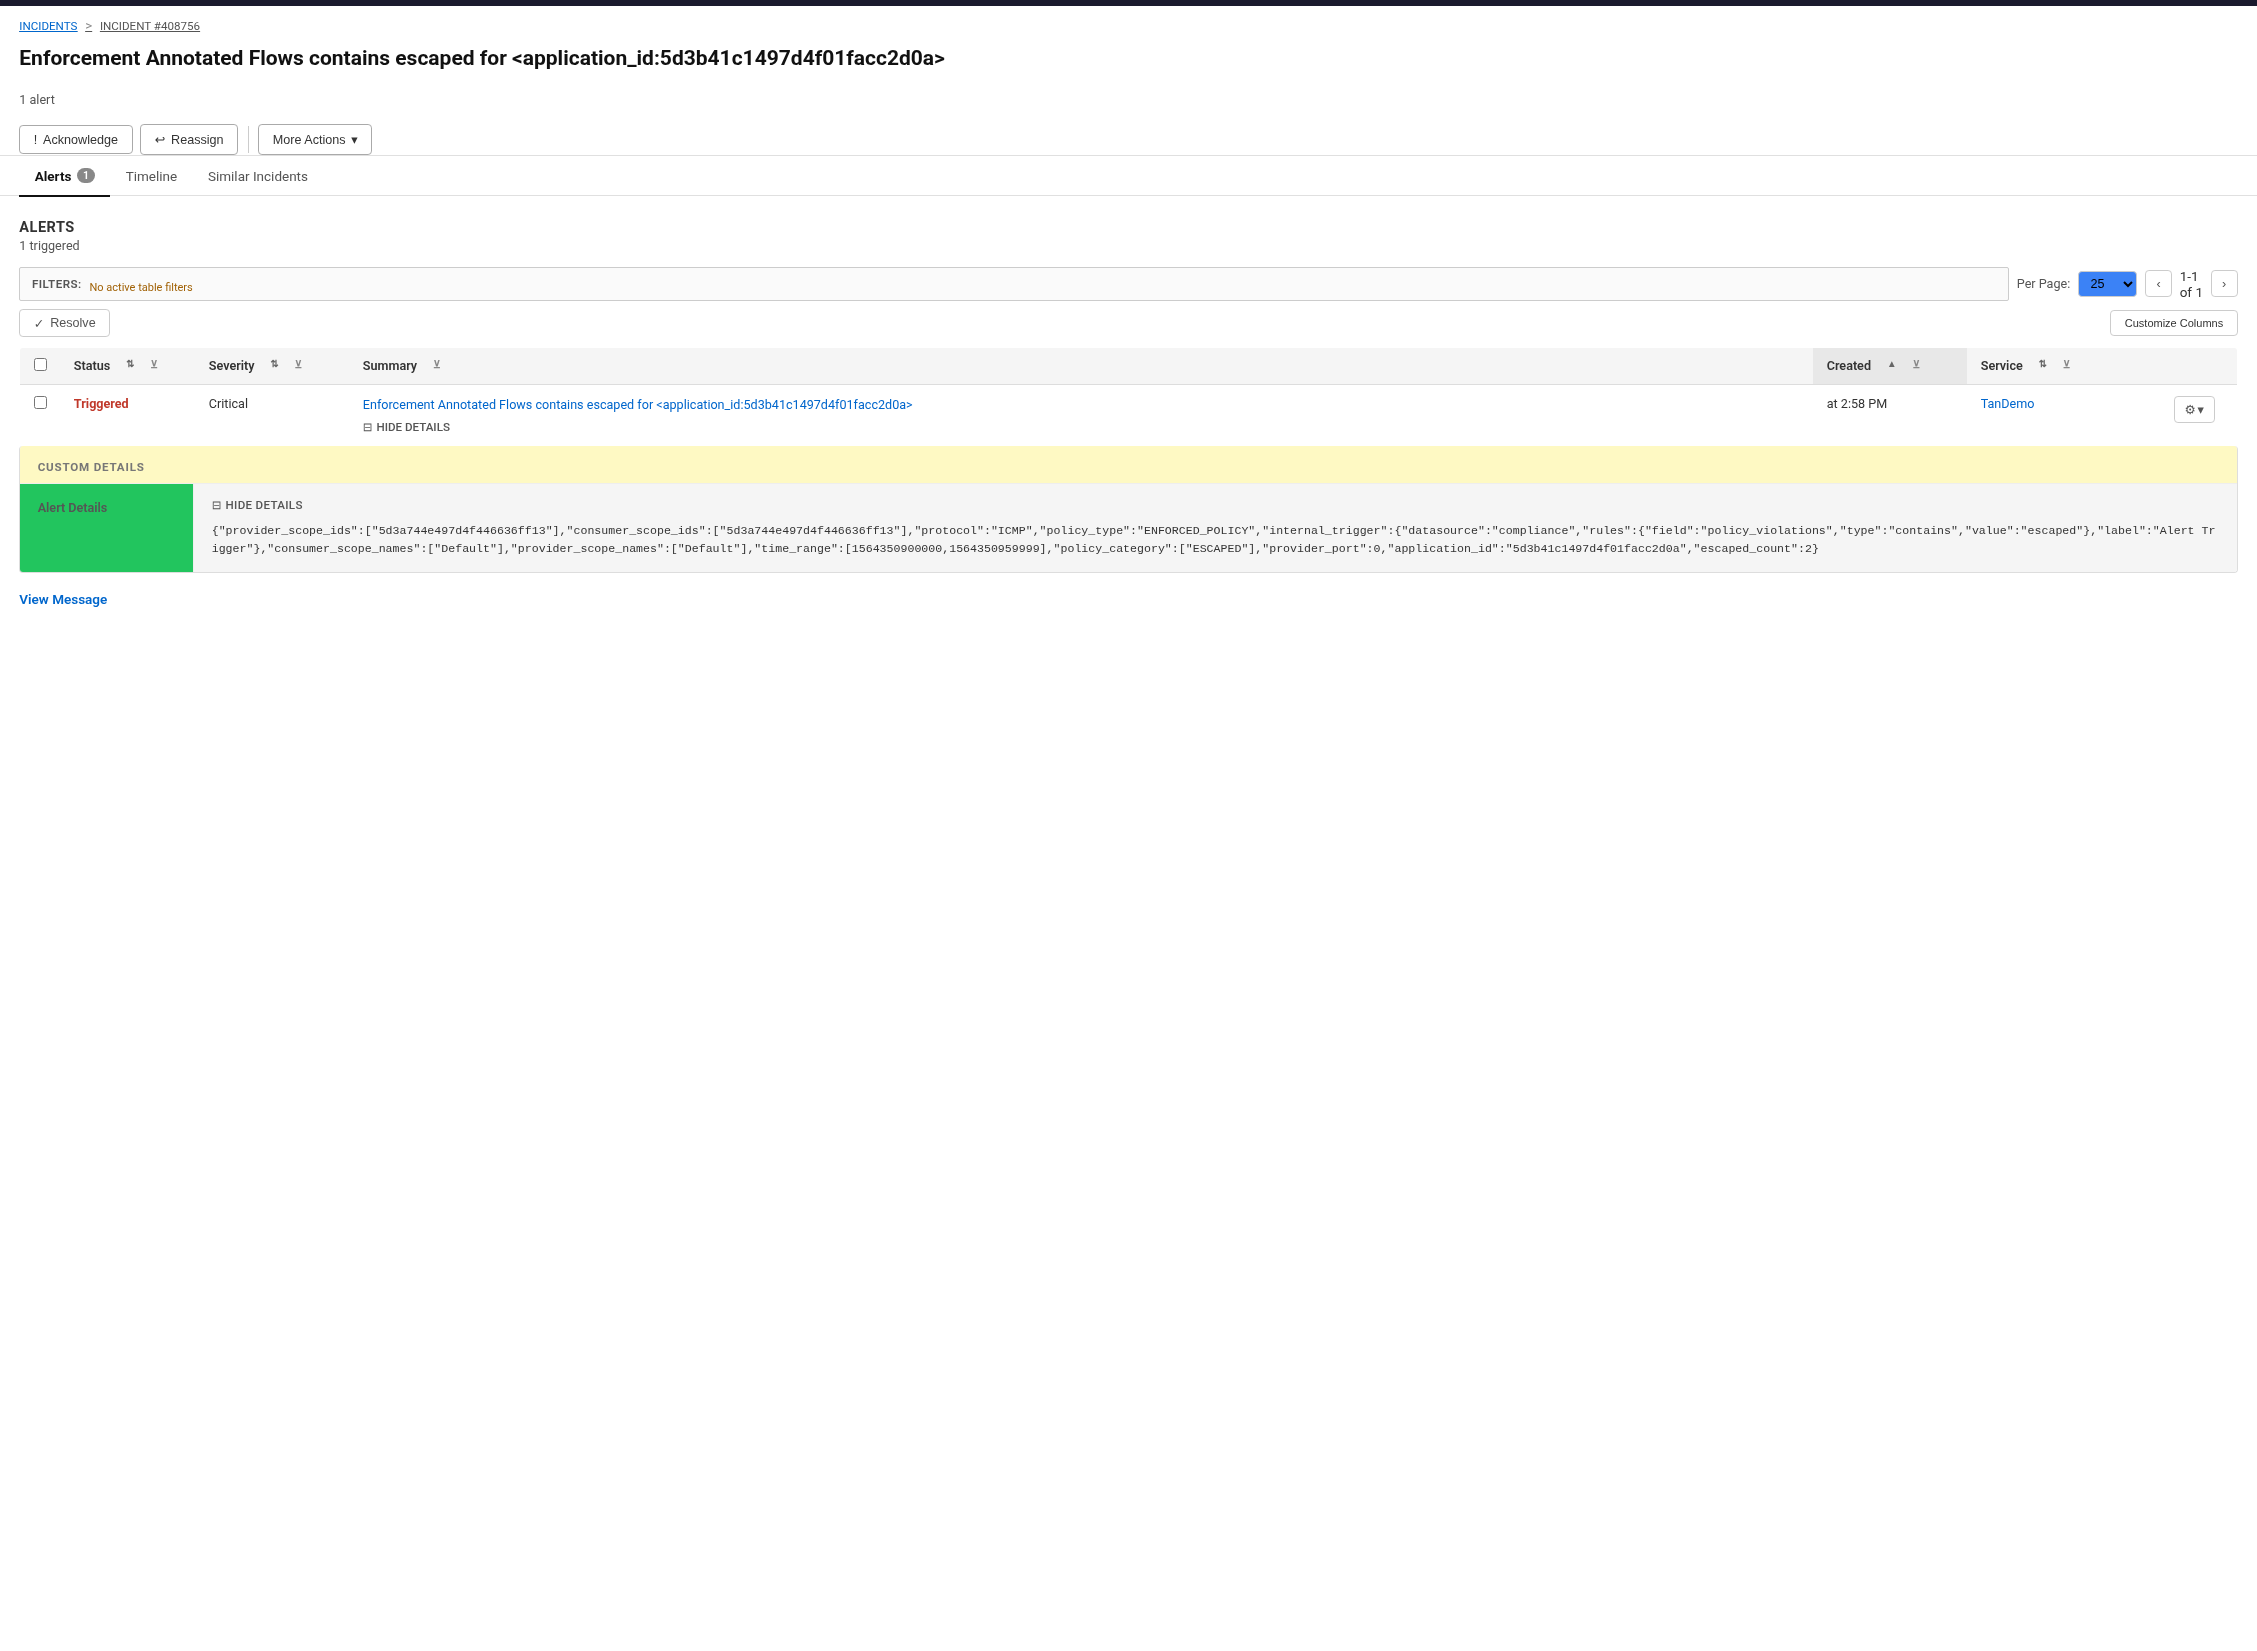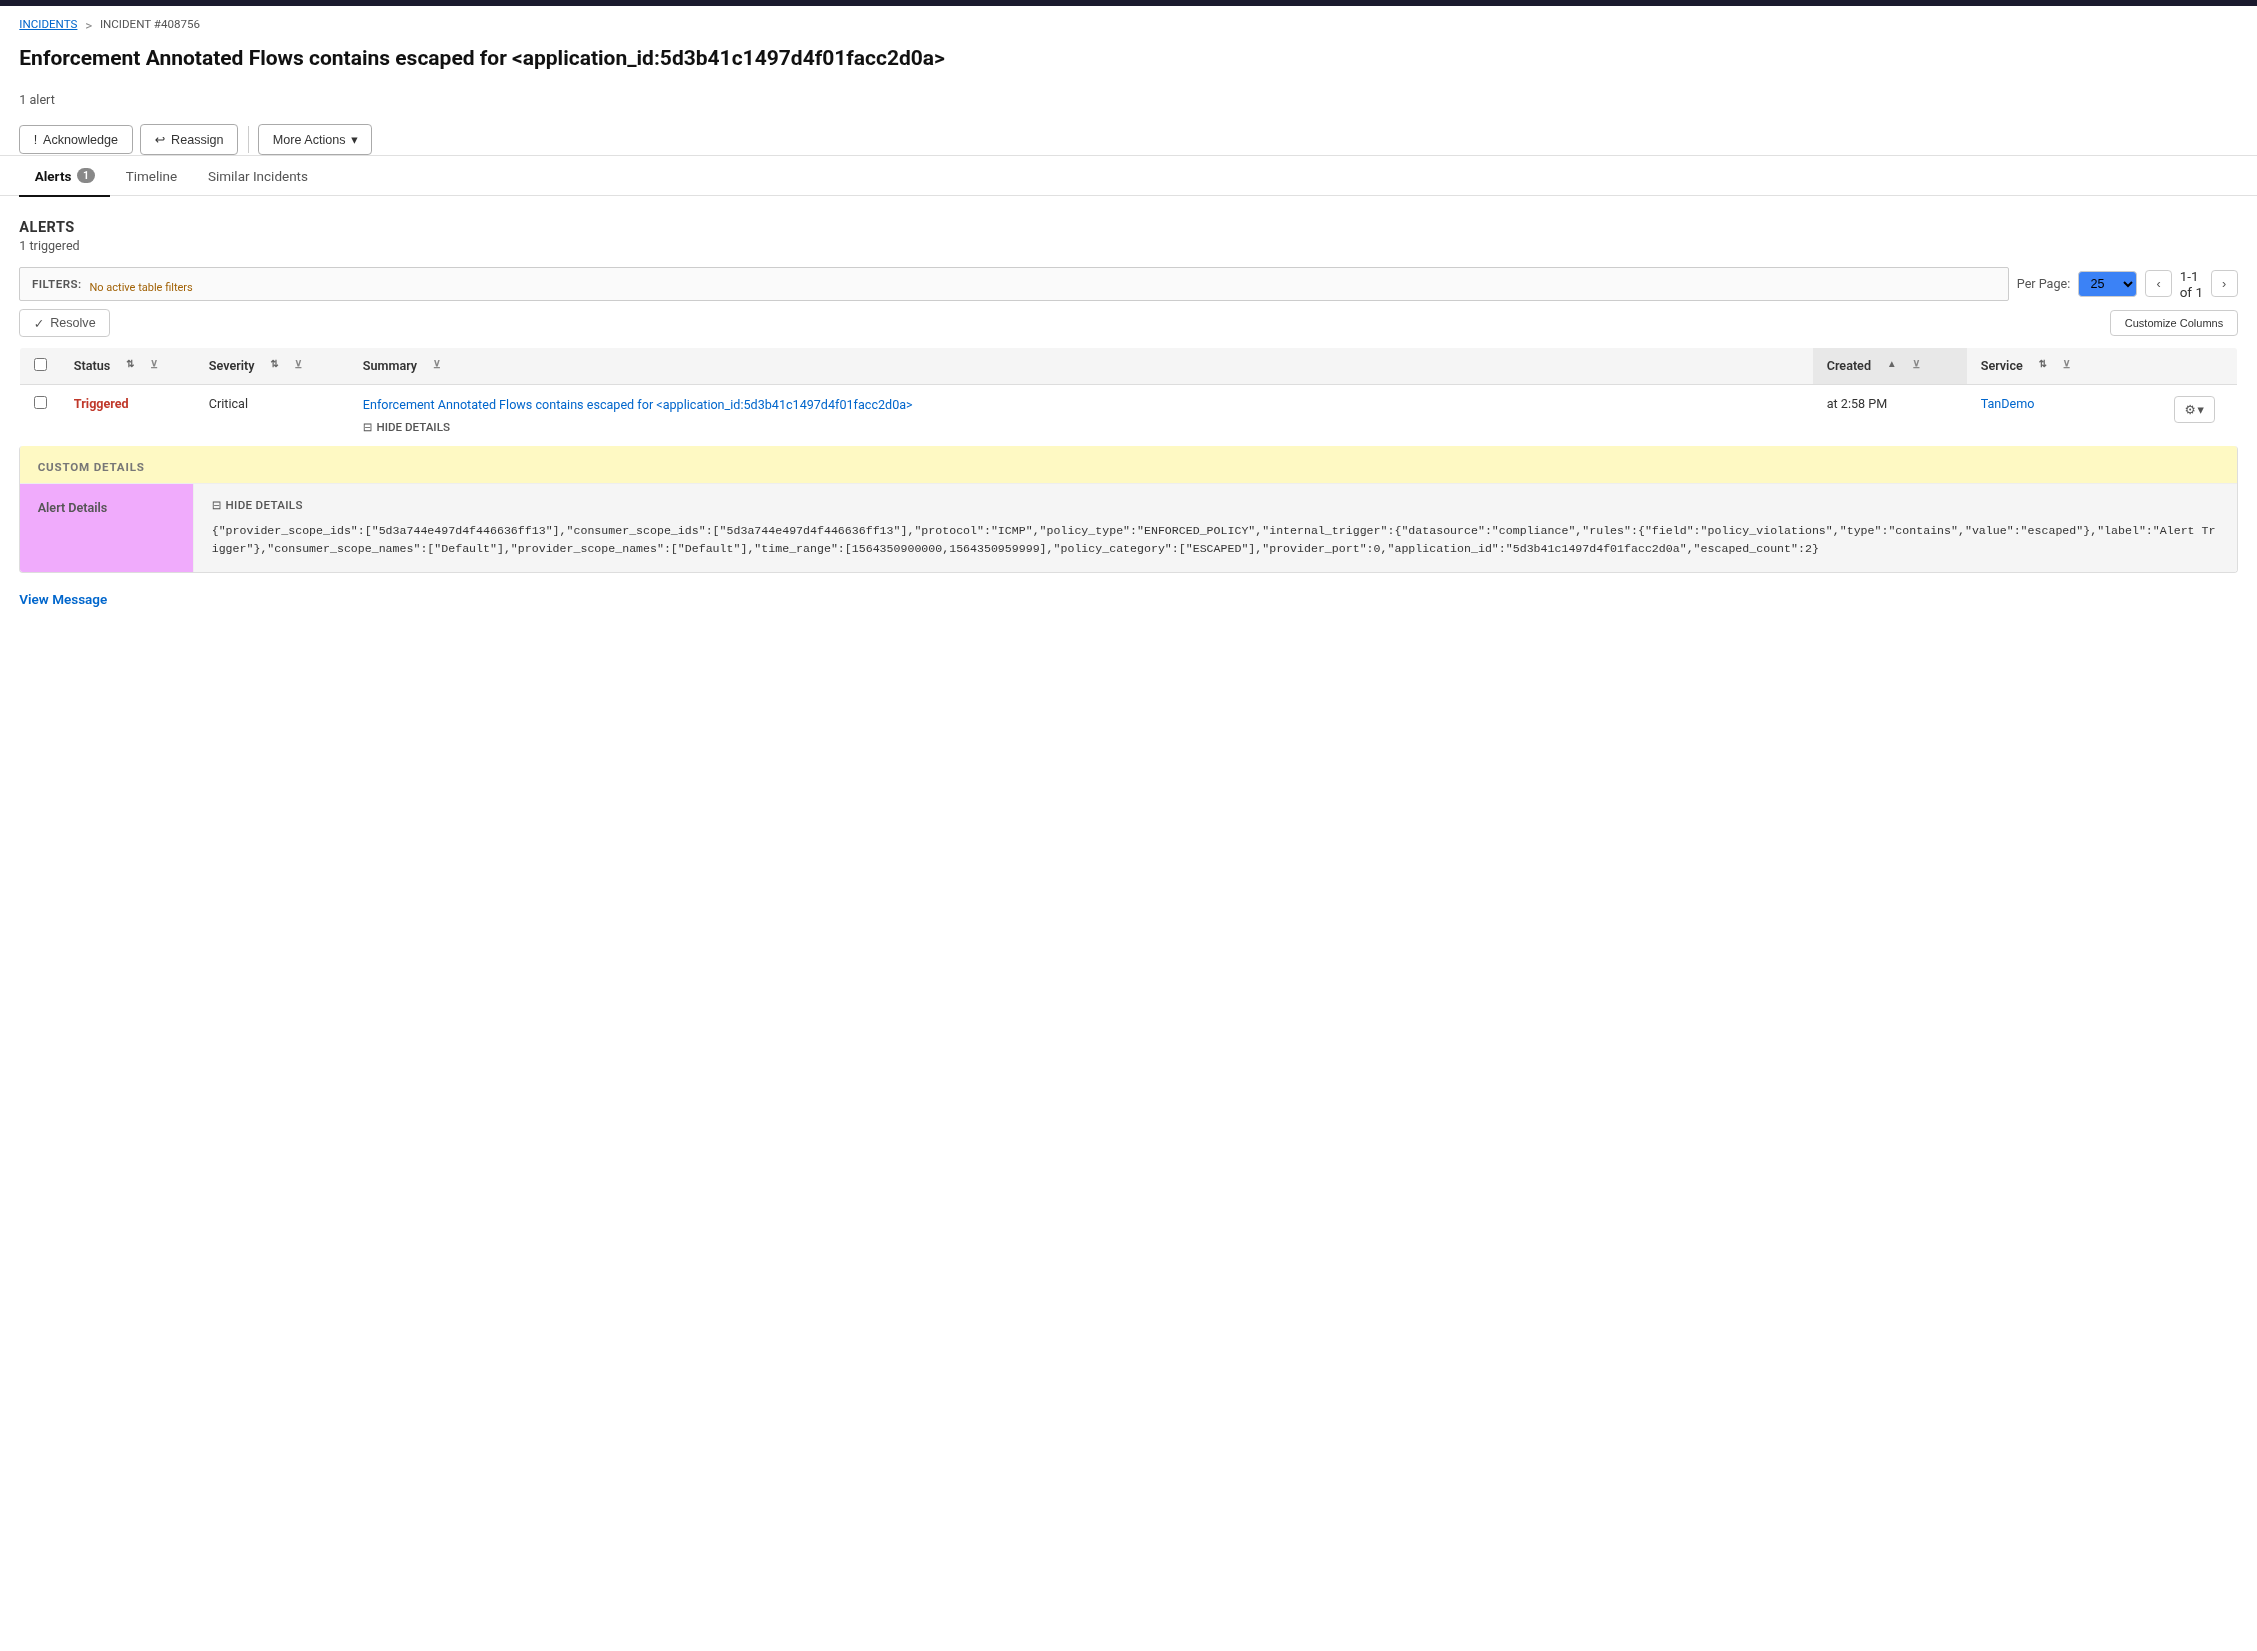--- a/index.html
+++ b/index.html
@@ -4,25 +4,26 @@
   <style>
     * { box-sizing: border-box; margin: 0; padding: 0; }
     body {
       font-family: -apple-system, BlinkMacSystemFont, "Segoe UI", Roboto, sans-serif;
       font-size: 13.5px;
       color: #333;
       background: #fff;
     }
     .breadcrumb {
       display: flex;
-      align-items: flex-start;
+      align-items: flex-end;
       gap: 7.7px;
       padding: 11.6px 19.3px 7.7px;
       font-size: 11.6px;
       color: #555;
+      text-decoration: underline;
     }
     .breadcrumb a {
       color: #0066cc;
       text-decoration: underline;
       cursor: pointer;
     }
     .breadcrumb-sep { color: #888; font-size: 13.5px; }
     .page-title {
       padding: 3.9px 19.3px 5.8px;
       font-size: 21px;
@@ -294,21 +295,21 @@
     }
     .custom-details-body {
       display: flex;
       gap: 0;
     }
     .custom-details-left {
       min-width: 174px;
       width: 174px;
       padding: 15.4px 17.4px;
       border-right: 1px solid #eee;
-      background: #f0abfc;
+      background: #22c55e;
     }
     .custom-details-label {
       font-size: 12.6px;
       font-weight: 600;
       color: #555;
     }
     .custom-details-right {
       flex: 1;
       padding: 13.5px 17.4px;
       background: #f5f5f5;

